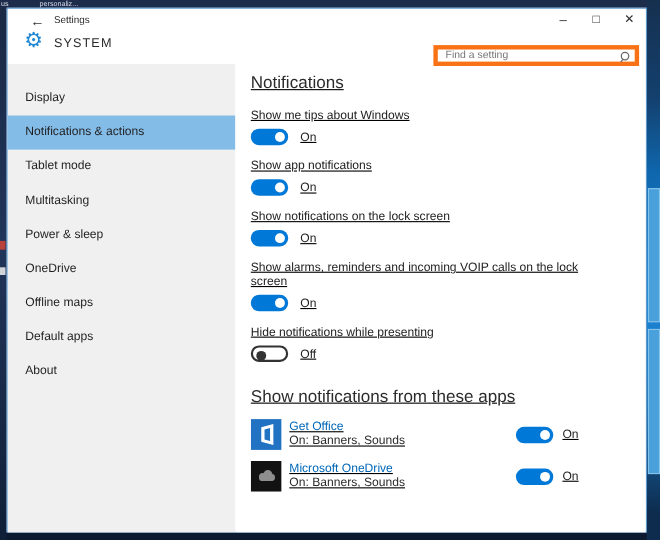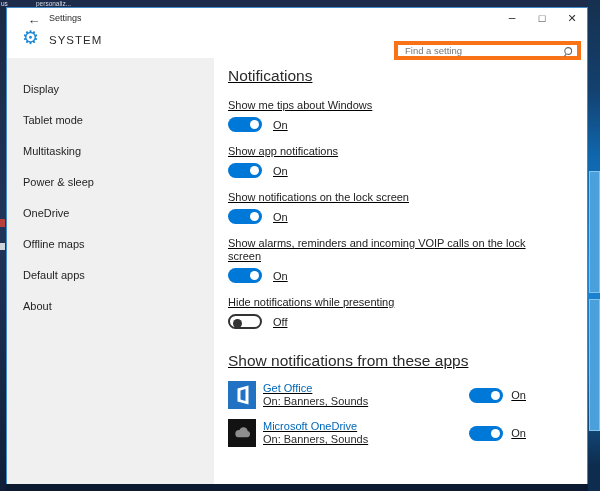--- a/index.html
+++ b/index.html
@@ -116,20 +116,21 @@
         <svg class="search-icn" viewBox="0 0 16 14">
           <circle cx="7.2" cy="6" r="3.4" fill="none" stroke="#666" stroke-width="1.1"></circle>
           <line x1="5.2" y1="9" x2="3.4" y2="11.4" stroke="#666" stroke-width="1.1"></line>
         </svg>
       </div>
     </div>
 
     <div class="body">
       <div class="sidebar">
         <div class="side-item">Display</div>
+        <div class="side-item selected">Notifications &amp; actions</div>
         <div class="side-item">Tablet mode</div>
         <div class="side-item">Multitasking</div>
         <div class="side-item">Power &amp; sleep</div>
         <div class="side-item">OneDrive</div>
         <div class="side-item">Offline maps</div>
         <div class="side-item">Default apps</div>
         <div class="side-item">About</div>
       </div>
 
       <div class="content">

